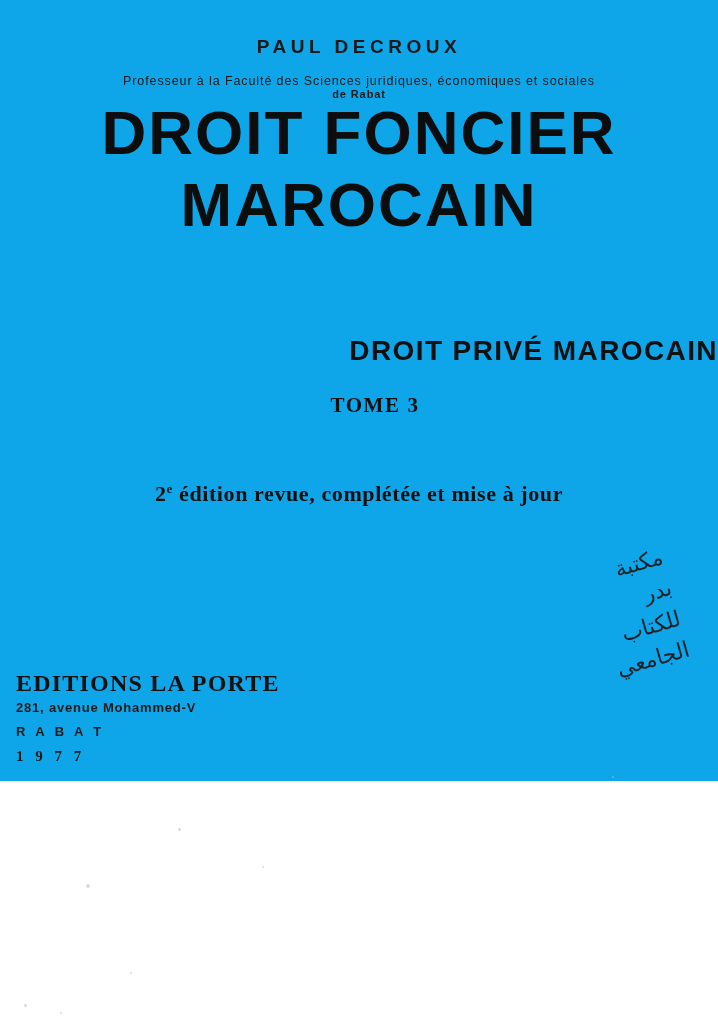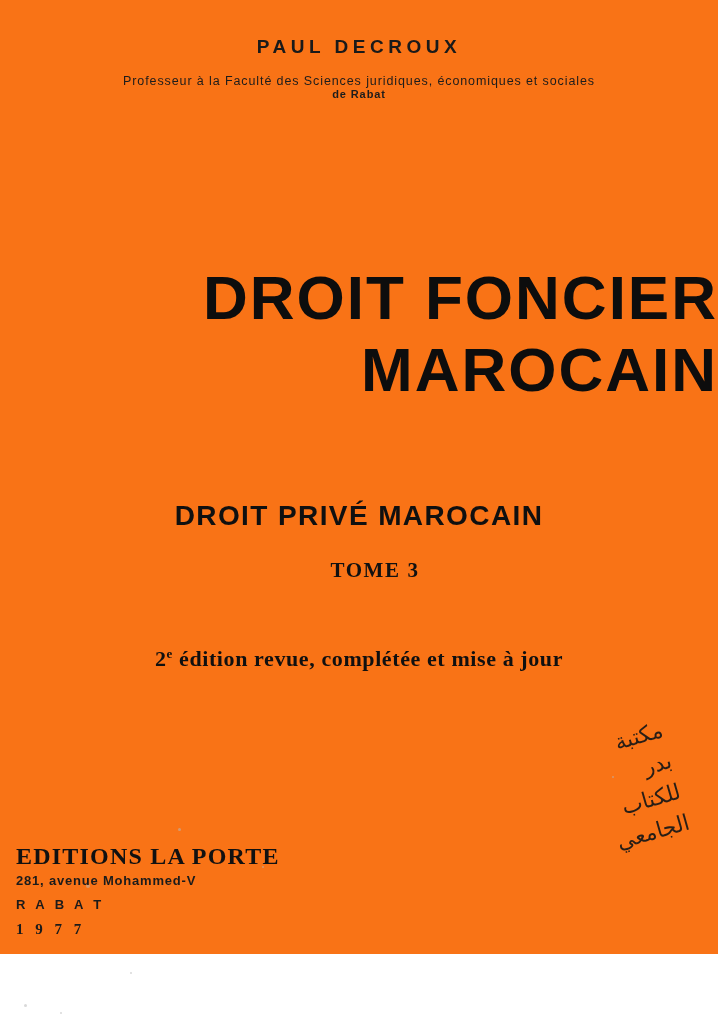--- a/index.html
+++ b/index.html
@@ -12,22 +12,22 @@
     height: 1024px;
     overflow: hidden;
     font-family: "Liberation Sans", sans-serif;
     color: #111;
     position: relative;
   }
 
   .page {
     position: relative;
     width: 718px;
-    height: 954px;
-    background: #f97316;
+    height: 781px;
+    background: #0ea5e9;
   }
 
   
   .speck {
     position: absolute;
     background: #b9b9b9;
     border-radius: 50%;
     opacity: .55;
   }
 
@@ -53,36 +53,35 @@
   }
   .author-affil-2 {
     font-family: Liberation Sans, sans-serif;
     font-weight: bold;
     font-size: 11px;
     letter-spacing: 0.9px;
     color: #1c1c1c;
   }
 
   .main-title {
-    text-align: right;
-    margin-top: 165px;
+    text-align: center;
     font-family: "Liberation Sans", sans-serif;
     font-weight: bold;
     font-size: 62px;
     letter-spacing: 2px;
     line-height: 1.08;
     color: #0d0d0d;
   }
   .main-title .line2 {
     display: block;
     margin-top: 6px;
   }
 
   .subtitle {
-    text-align: center;
+    text-align: right;
     margin-top: 96px;
     font-family: "Liberation Sans", sans-serif;
     font-weight: bold;
     font-size: 28px;
     letter-spacing: 1.4px;
     color: #101010;
   }
 
   .tome {
     text-align: center;

